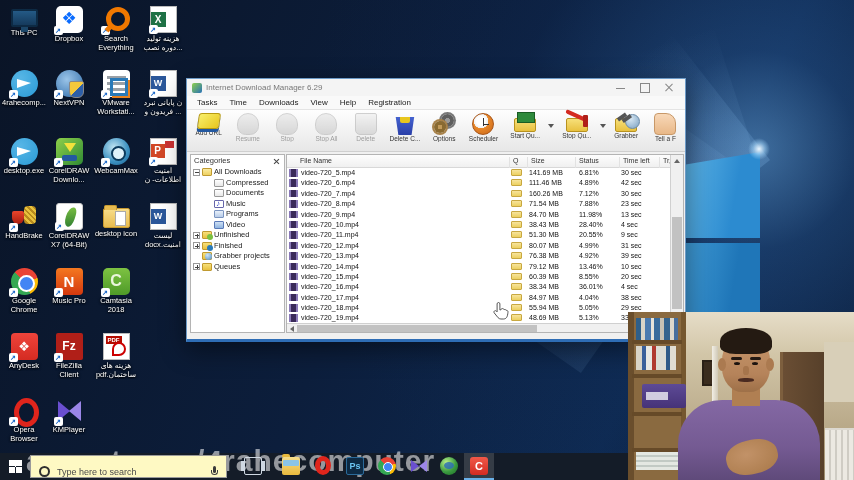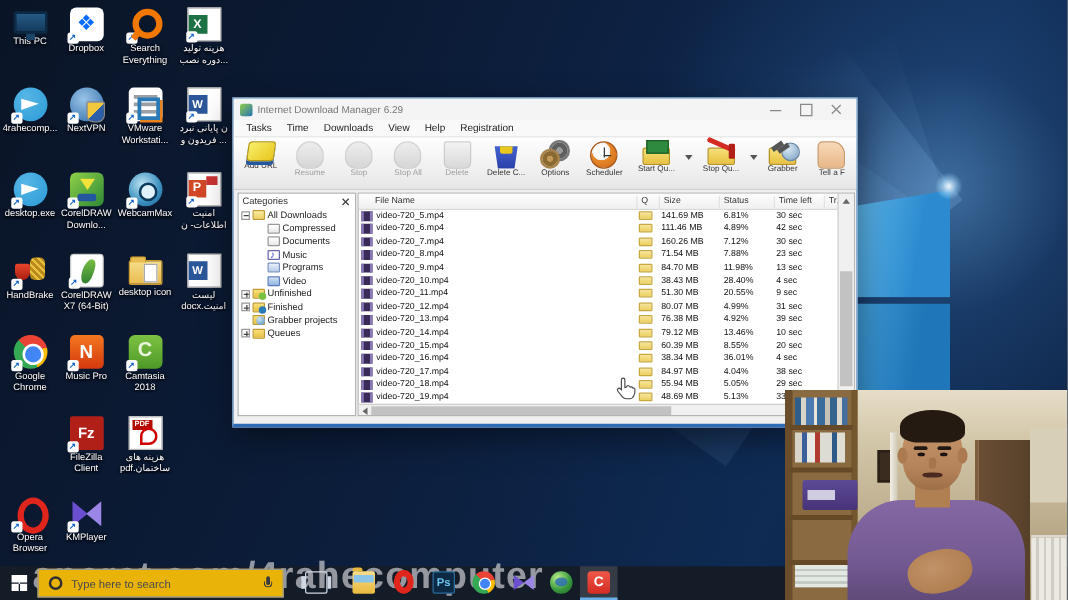--- a/index.html
+++ b/index.html
@@ -169,21 +169,21 @@
 
   
   .taskbar-bg { position:absolute; left:0; top:453px; width:854px; height:27px; background:#141c28; z-index:40; }
   .watermark { position:absolute; left:26px; top:444px; z-index:41; font-size:30px; font-weight:bold; letter-spacing:1px;
                color:rgba(255,255,255,.55); white-space:nowrap; }
   .taskbar { position:absolute; left:0; top:453px; width:854px; height:27px; z-index:42; }
   .startbtn { position:absolute; left:0; top:0; width:30px; height:27px; }
   .winlogo { position:absolute; left:9px; top:7px; width:13px; height:13px;
              background:conic-gradient(#fff 0 0); background:#fff;
              clip-path:polygon(0 0,46% 0,46% 46%,0 46%,0 0,54% 0,100% 0,100% 46%,54% 46%,54% 54%,100% 54%,100% 100%,54% 100%,54% 54%,46% 54%,46% 100%,0 100%,0 54%,46% 54%,46% 46%); }
-  .searchbox { position:absolute; left:30px; top:2px; width:197px; height:23px; background:#eab308; border:1px solid #9a9a9a; display:flex; align-items:center; }
+  .searchbox { position:absolute; left:30px; top:2px; width:197px; height:23px; background:#fef9c3; border:1px solid #9a9a9a; display:flex; align-items:flex-end; }
   .cortana { width:11px; height:11px; border:2px solid #2f2f2f; border-radius:50%; margin:0 7px 0 8px; flex:none; }
   .searchtext { font-size:9px; color:#4a4a4a; flex:1; }
   .micico { width:7px; height:11px; margin-right:8px; position:relative; flex:none; }
   .micico::before { content:""; position:absolute; left:2px; top:0; width:3px; height:7px; background:#3a3a3a; border-radius:2px; }
   .micico::after { content:""; position:absolute; left:0; top:4px; width:5px; height:4px; border:1px solid #3a3a3a; border-top:none; border-radius:0 0 4px 4px; }
   .ttile { position:absolute; top:0; width:30px; height:27px; }
   .ttile.active { background:rgba(255,255,255,.14); border-bottom:2px solid #6ab0e8; }
   .tt-ico { position:absolute; left:6px; top:4px; width:18px; height:18px; }
   .tv { border:1px solid #cfd8e2; border-radius:2px; }
   .tv::before { content:""; position:absolute; left:-4px; top:3px; width:3px; height:10px; background:#cfd8e2; }
@@ -357,20 +357,26 @@
       </div>
     <div class="dlabel">Music Pro</div>
   </div>
   <div class="dtile" style="left:93px;top:268px">
     <div class="dico i-camtasia">
         <span class="badge"></span>
       </div>
     <div class="dlabel">Camtasia 2018</div>
   </div>
 
+  <div class="dtile" style="left:1px;top:333px">
+    <div class="dico i-anydesk">
+        <span class="badge"></span>
+      </div>
+    <div class="dlabel">AnyDesk</div>
+  </div>
   <div class="dtile" style="left:46px;top:333px">
     <div class="dico i-filezilla">
         <span class="badge"></span>
       </div>
     <div class="dlabel">FileZilla Client</div>
   </div>
   <div class="dtile" style="left:93px;top:333px">
     <div class="dico i-pdf"></div>
     <div class="dlabel" dir="rtl">هزینه های ساختمان.pdf</div>
   </div>

